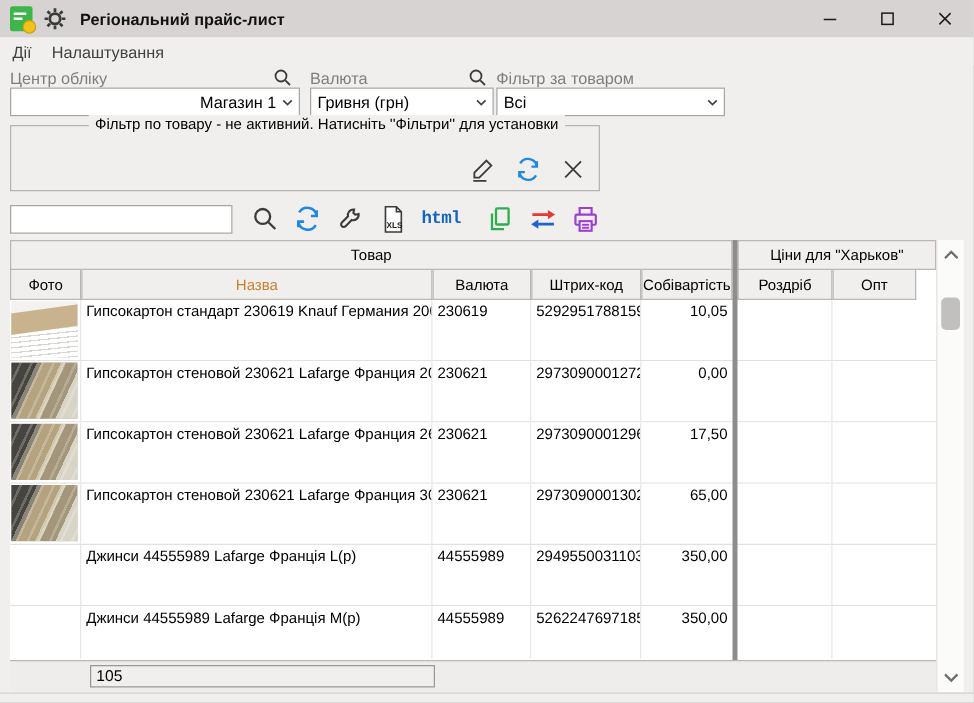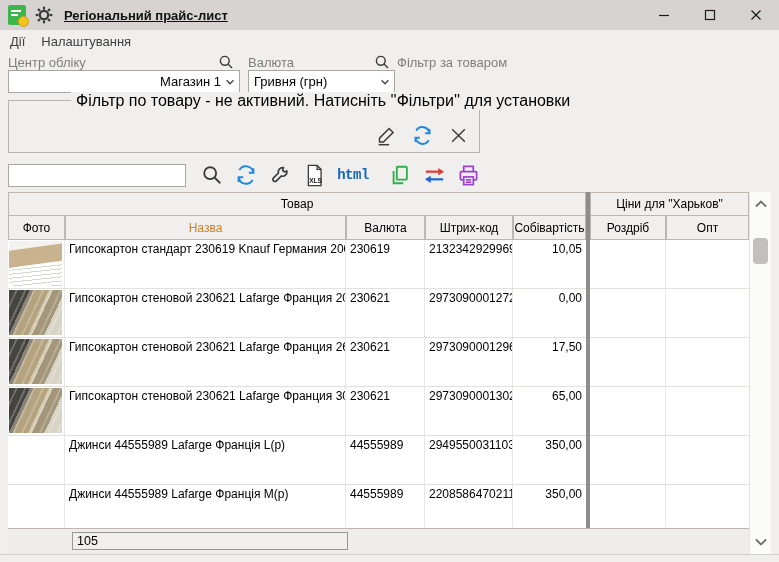--- a/index.html
+++ b/index.html
@@ -6,40 +6,40 @@
   .window{position:relative;width:779px;height:562px;background:#f0efee;outline:1px solid #9a9896;overflow:hidden;}
 
   
   .titlebar{position:absolute;left:0;top:0;width:779px;height:30px;background:#d6d3d2;display:flex;align-items:center;}
   .app-icon{position:relative;width:18px;height:20px;background:#3db54b;border-radius:2px;margin-left:8px;flex:0 0 auto;}
   .app-icon i{position:absolute;left:3px;height:2px;background:#fff;}
   .app-icon i.l1{top:5px;width:10px;}
   .app-icon i.l2{top:9px;width:7px;}
   .app-icon .bulb{position:absolute;right:-3px;bottom:-2px;width:9px;height:9px;border-radius:50%;background:#f4c21d;border:1px solid #caa211;}
   .gear{width:20px;height:20px;margin-left:8px;flex:0 0 auto;}
-  .title-text{margin-left:10px;font-size:13px;font-weight:bold;color:#111;text-decoration:underline;}
+  .title-text{margin-left:10px;font-size:13px;font-weight:bold;color:#111;}
   .win-controls{margin-left:auto;display:flex;align-items:center;height:100%;}
   .win-btn{width:46px;height:30px;display:flex;align-items:center;justify-content:center;}
   .win-btn svg{display:block;}
 
   
   .menubar{position:absolute;left:0;top:30px;width:779px;height:22px;background:#f0efee;display:flex;align-items:center;font-size:13px;color:#404040;}
   .menu-item{padding:2px 8px;}
   .menu-item:first-child{margin-left:2px;}
 
   
   .fld-label{position:absolute;top:55px;font-size:13px;color:#7f7e7d;}
   .search-ic{position:absolute;top:54px;width:16px;height:16px;}
   .combo{position:absolute;top:70px;height:23px;background:#fff;border:1px solid #a9a6a4;display:flex;align-items:center;box-sizing:border-box;}
   .combo .val{flex:1;padding-left:5px;font-size:13px;color:#000;white-space:nowrap;overflow:hidden;}
   .combo .chev{width:18px;flex:0 0 auto;display:flex;justify-content:center;}
 
   
   .groupbox{position:absolute;left:8px;top:100px;width:472px;height:53px;border:1px solid #b6b3b1;box-sizing:border-box;}
-  .groupbox .legend{position:absolute;left:62px;top:-9px;background:#f0efee;padding:0 5px;font-size:16px;color:#000;white-space:nowrap;}
+  .groupbox .legend{position:absolute;left:62px;top:-9px;background:#f0efee;padding:0 5px;font-size:12px;color:#000;white-space:nowrap;}
   .gb-icons{position:absolute;right:10px;bottom:6px;display:flex;align-items:center;gap:14px;}
   .gb-icons .ic{width:22px;height:22px;display:flex;align-items:center;justify-content:center;}
 
   
   .toolbar{position:absolute;left:8px;top:160px;width:763px;height:30px;display:flex;align-items:center;}
   .search-input{width:168px;height:21px;border:1px solid #a9a6a4;background:#fff;font-size:13px;padding:0 4px;box-sizing:content-box;outline:none;font-family:"Liberation Sans",sans-serif;}
   .tb-ic{width:24px;height:24px;display:flex;align-items:center;justify-content:center;flex:0 0 auto;}
   .tb-ic svg{display:block;}
   .html-label{font-family:"Liberation Mono",monospace;font-size:14px;color:#1565c0;font-weight:bold;letter-spacing:-0.5px;}
 
@@ -161,20 +161,28 @@
       </span>
   </div>
   <div class="combo" style="left:248px;width:147px;">
     <span class="val">Гривня (грн)</span>
     <span class="chev">
         <svg width="12" height="12" viewBox="0 0 14 14">
           <path d="M3 5l4 4 4-4" fill="none" stroke="#444" stroke-width="1.6"></path>
         </svg>
       </span>
   </div>
+  <div class="combo" style="left:397px;width:183px;">
+    <span class="val">Всі</span>
+    <span class="chev">
+        <svg width="12" height="12" viewBox="0 0 14 14">
+          <path d="M3 5l4 4 4-4" fill="none" stroke="#444" stroke-width="1.6"></path>
+        </svg>
+      </span>
+  </div>
 
   <div class="groupbox">
     <span class="legend">Фільтр по товару - не активний. Натисніть ''Фільтри'' для установки</span>
     <div class="gb-icons">
       <span class="ic">
         <svg viewBox="0 0 24 24" width="21" height="21">
             <path d="M15 4l4.5 4.5L8.5 19.5H4v-4.5z" fill="none" stroke="#3b3b3b" stroke-width="1.7"></path>
             <line x1="3" y1="22.5" x2="15" y2="22.5" stroke="#3b3b3b" stroke-width="1.7"></line>
           </svg>
       </span>
@@ -258,30 +266,30 @@
       <div class="gh-cell gh-right">Ціни для "Харьков"</div>
     </div>
     <div class="chead-row">
       <div class="ch-cell" style="width:57px;">Фото</div>
       <div class="ch-cell name-hdr" style="width:281px;">Назва</div>
       <div class="ch-cell" style="width:79px;">Валюта</div>
       <div class="ch-cell" style="width:88px;">Штрих-код</div>
       <div class="ch-cell" style="width:73px;">Собівартість</div>
       <div class="gh-gap"></div>
       <div class="ch-cell" style="width:76px;">Роздріб</div>
-      <div class="ch-cell" style="width:83px;">Опт</div>
+      <div class="ch-cell" style="width:67px;">Опт</div>
     </div>
     <div>
         <div class="trow">
           <div class="cell c-photo">
             <div class="photo ph-gypsum-stack"></div>
           </div>
           <div class="cell c-name">Гипсокартон стандарт 230619 Knauf Германия 2000*6</div>
           <div class="cell c-article">230619</div>
-          <div class="cell c-barcode">2132342929969</div>
+          <div class="cell c-barcode">5292951788159</div>
           <div class="cell c-cost">10,05</div>
           <div class="cell c-gap"></div>
           <div class="cell c-retail"></div>
           <div class="cell c-opt"></div>
         </div>
         <div class="trow">
           <div class="cell c-photo">
             <div class="photo ph-boards"></div>
           </div>
           <div class="cell c-name">Гипсокартон стеновой 230621 Lafarge Франция 2000*</div>
@@ -323,21 +331,21 @@
           <div class="cell c-barcode">2949550031103</div>
           <div class="cell c-cost">350,00</div>
           <div class="cell c-gap"></div>
           <div class="cell c-retail"></div>
           <div class="cell c-opt"></div>
         </div>
         <div class="trow">
           <div class="cell c-photo"></div>
           <div class="cell c-name">Джинси 44555989 Lafarge Франція М(р)</div>
           <div class="cell c-article">44555989</div>
-          <div class="cell c-barcode">2208586470211</div>
+          <div class="cell c-barcode">5262247697185</div>
           <div class="cell c-cost">350,00</div>
           <div class="cell c-gap"></div>
           <div class="cell c-retail"></div>
           <div class="cell c-opt"></div>
         </div>
       </div>
     <div class="splitter"></div>
     <div class="gfooter">
       <div class="count-box">105</div>
     </div>

